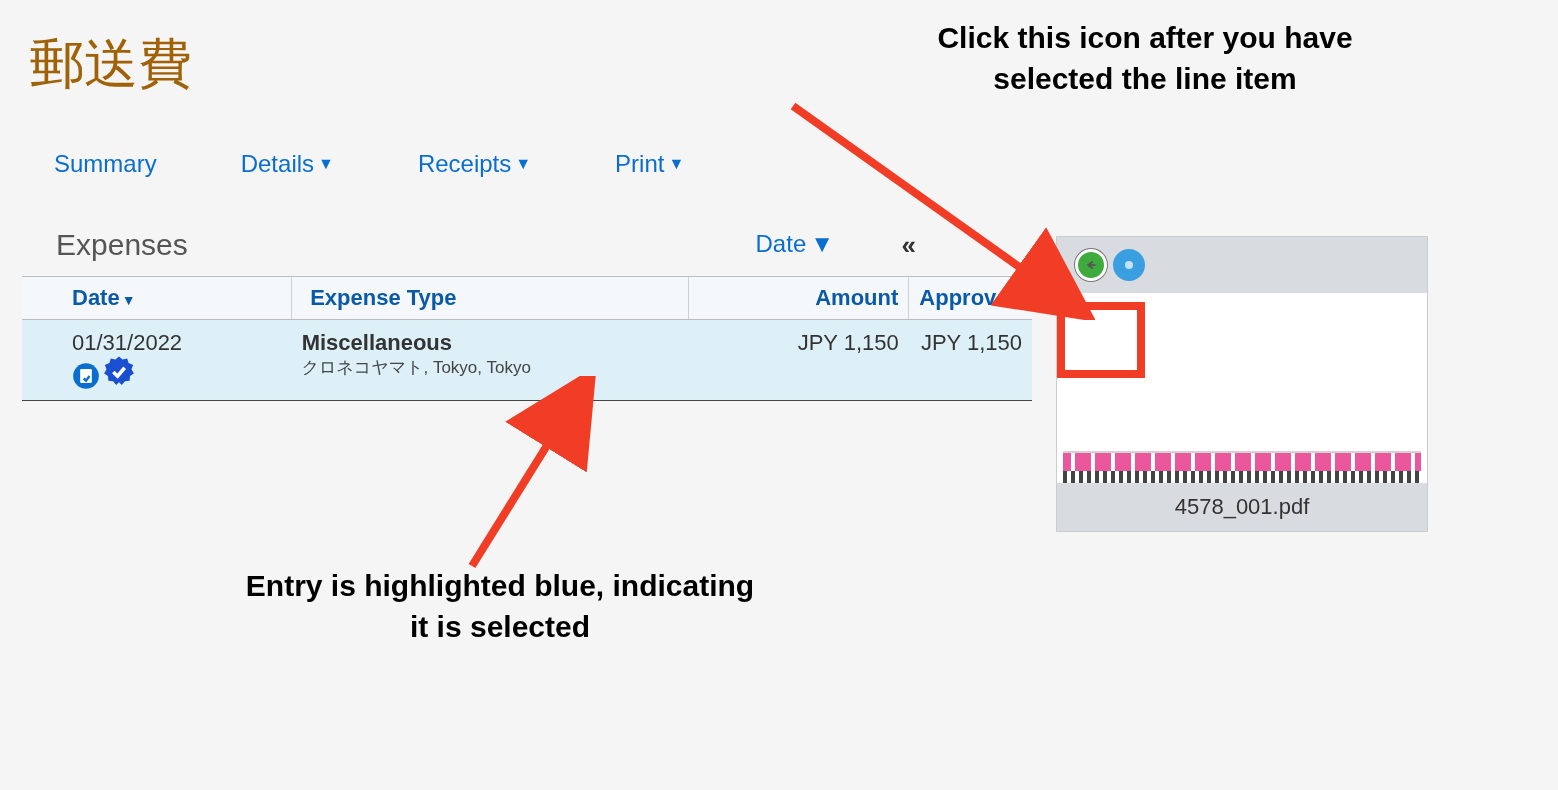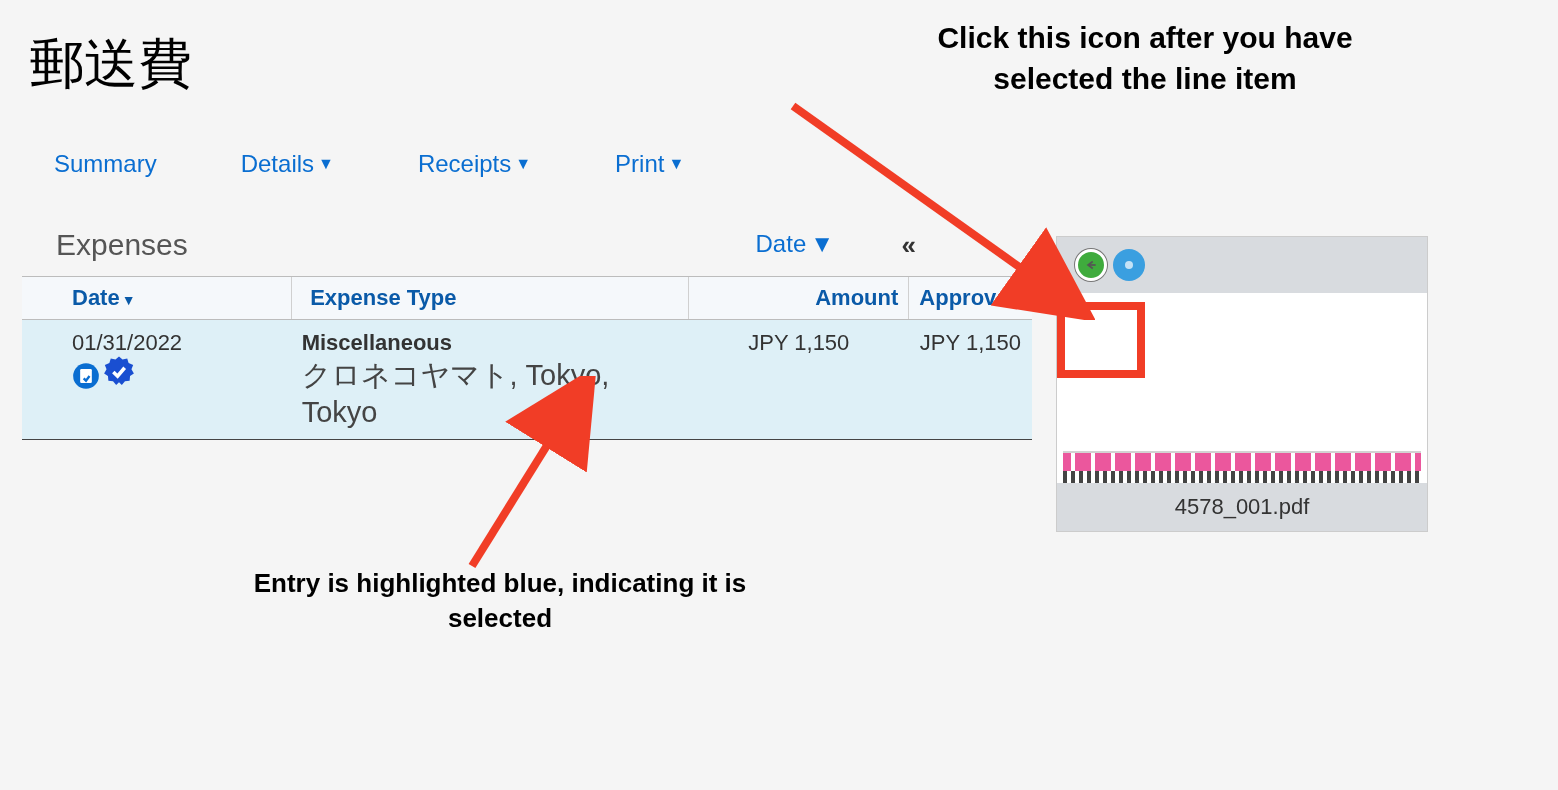--- a/index.html
+++ b/index.html
@@ -12,21 +12,21 @@
     color: #333;
     position: relative;
     overflow: hidden;
   }
   .page-title {
     position: absolute;
     left: 30px;
     top: 28px;
     font-size: 54px;
     font-weight: 400;
-    color: #000000;
+    color: #a16207;
   }
   .tabs {
     position: absolute;
     left: 54px;
     top: 150px;
     display: flex;
     gap: 84px;
     font-size: 24px;
     color: #0a6ed1;
   }
@@ -103,22 +103,22 @@
     border-bottom: 1px solid #444;
     padding: 10px 10px 10px 10px;
     font-size: 22px;
     vertical-align: top;
   }
   .exp-row.selected td {
     background: #def0f7;
   }
   .cell-date { padding-left: 50px !important; }
   .cell-type .etype { font-weight: 700; }
-  .cell-type .eloc { font-size: 29px; color: #444; }
-  .cell-amount, .cell-approved { text-align: center; padding-right: 10px !important; margin-top: 42px; }
+  .cell-type .eloc { font-size: 17px; color: #444; }
+  .cell-amount, .cell-approved { text-align: right; padding-right: 10px !important; margin-top: 42px; }
   .row-icons {
     margin-top: 6px;
     display: flex;
     align-items: center;
     gap: 4px;
   }
   .receipt-badge-icon {
     width: 28px; height: 28px;
   }
   .verified-badge-icon {
@@ -209,21 +209,21 @@
     font-weight: 700;
     color: #000;
     text-align: center;
     line-height: 1.35;
   }
   .annotation-bottom {
     position: absolute;
     left: 240px;
     top: 566px;
     width: 520px;
-    font-size: 26px;
+    font-size: 30px;
     font-weight: 700;
     color: #000;
     text-align: center;
     line-height: 1.35;
   }
   .red-box {
     position: absolute;
     border: 8px solid #f13d26;
     box-sizing: border-box;
     pointer-events: none;

